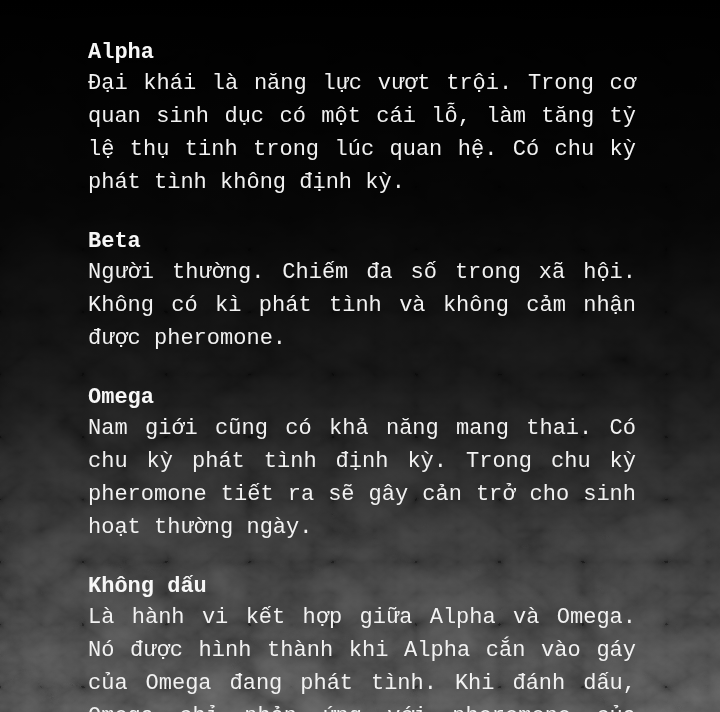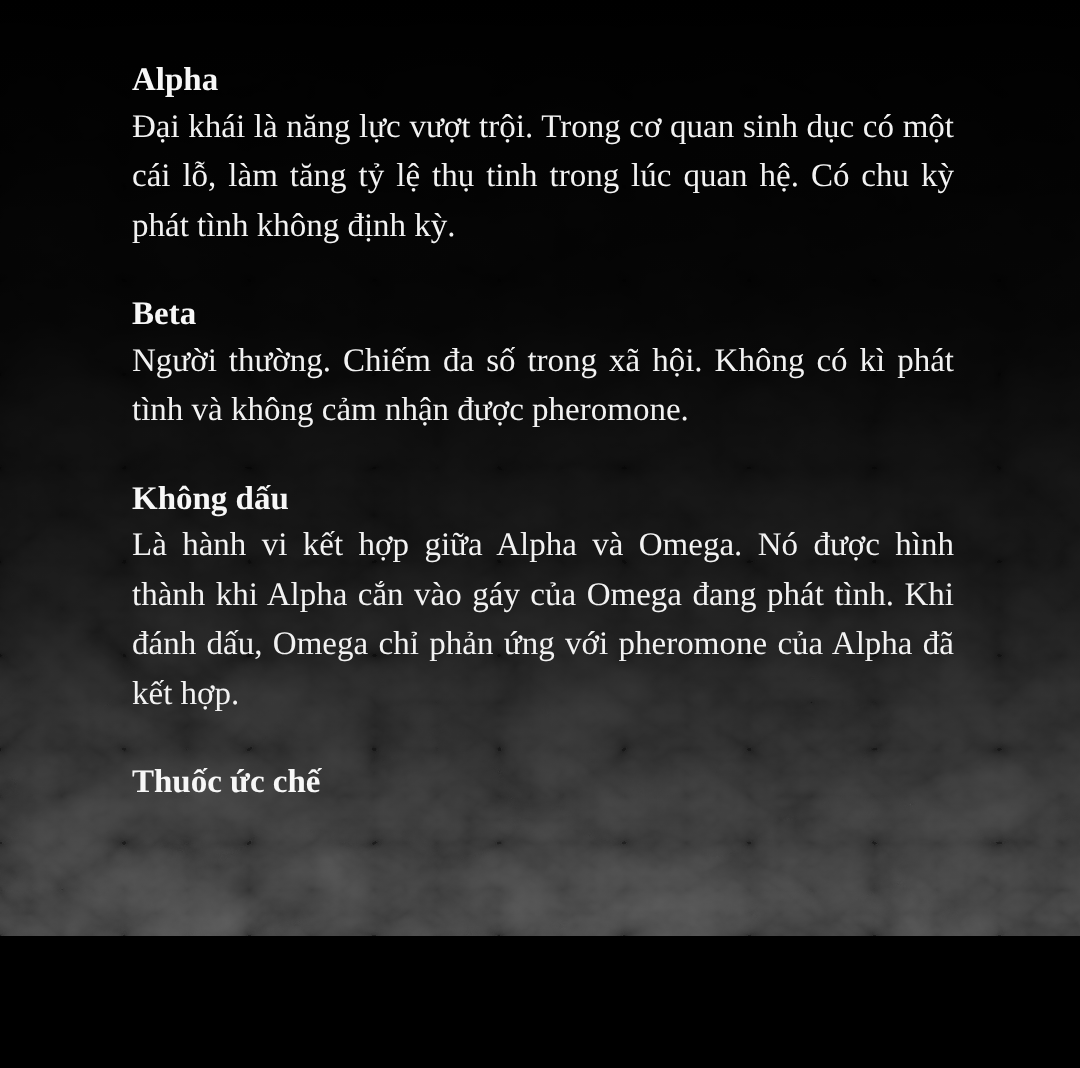--- a/index.html
+++ b/index.html
@@ -3,24 +3,24 @@
 <meta charset="utf-8">
 <style>
   html, body {
     margin: 0;
     padding: 0;
     background: #000;
   }
   .page {
     position: relative;
     width: 720px;
-    height: 624px;
+    height: 712px;
     background: #000;
     overflow: hidden;
-    font-family: Liberation Serif, serif;
+    font-family: Liberation Mono, monospace;
   }
   .texture-layer {
     position: absolute;
     left: 0;
     top: 0;
     width: 720px;
     height: 712px;
     z-index: 0;
     pointer-events: none;
   }
@@ -94,20 +94,24 @@
     <div class="section">
       <h2 class="section-heading">Alpha</h2>
       <p class="section-body">Đại khái là năng lực vượt trội. Trong cơ quan sinh dục có một cái lỗ, làm tăng tỷ lệ thụ tinh trong lúc quan hệ. Có chu kỳ phát tình không định kỳ.</p>
     </div>
 
     <div class="section">
       <h2 class="section-heading">Beta</h2>
       <p class="section-body">Người thường. Chiếm đa số trong xã hội. Không có kì phát tình và không cảm nhận được pheromone.</p>
     </div>
 
+    <div class="section">
+      <h2 class="section-heading">Omega</h2>
+      <p class="section-body">Nam giới cũng có khả năng mang thai. Có chu kỳ phát tình định kỳ. Trong chu kỳ pheromone tiết ra sẽ gây cản trở cho sinh hoạt thường ngày.</p>
+    </div>
 
     <div class="section">
       <h2 class="section-heading">Không dấu</h2>
       <p class="section-body">Là hành vi kết hợp giữa Alpha và Omega. Nó được hình thành khi Alpha cắn vào gáy của Omega đang phát tình. Khi đánh dấu, Omega chỉ phản ứng với pheromone của Alpha đã kết hợp.</p>
     </div>
 
     <div class="section">
       <h2 class="section-heading">Thuốc ức chế</h2>
     </div>
 

